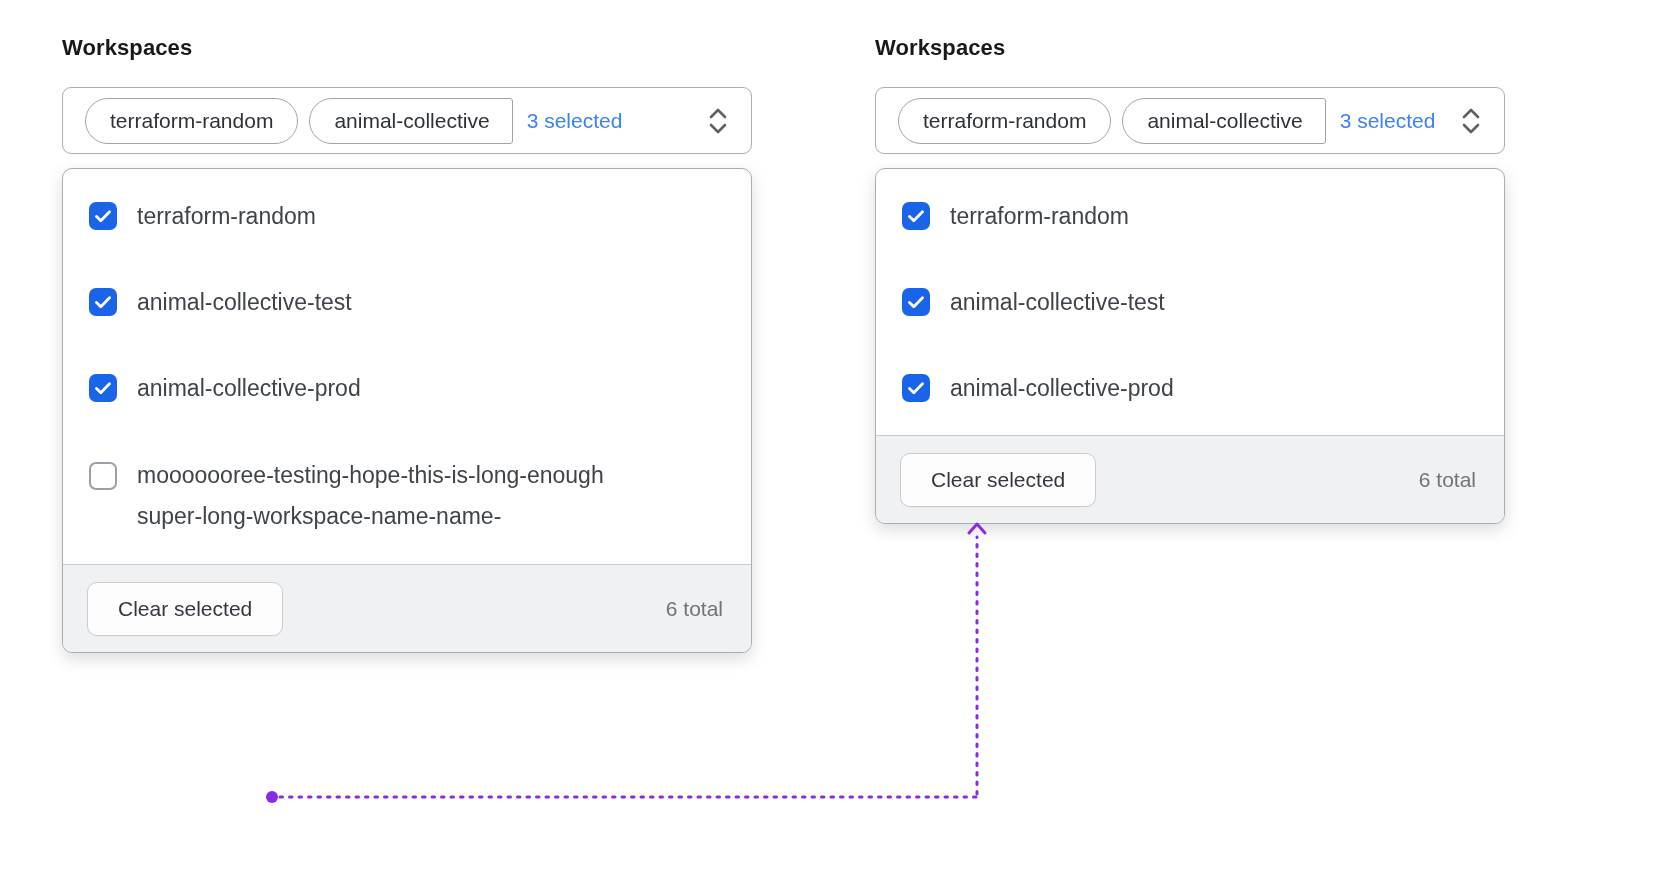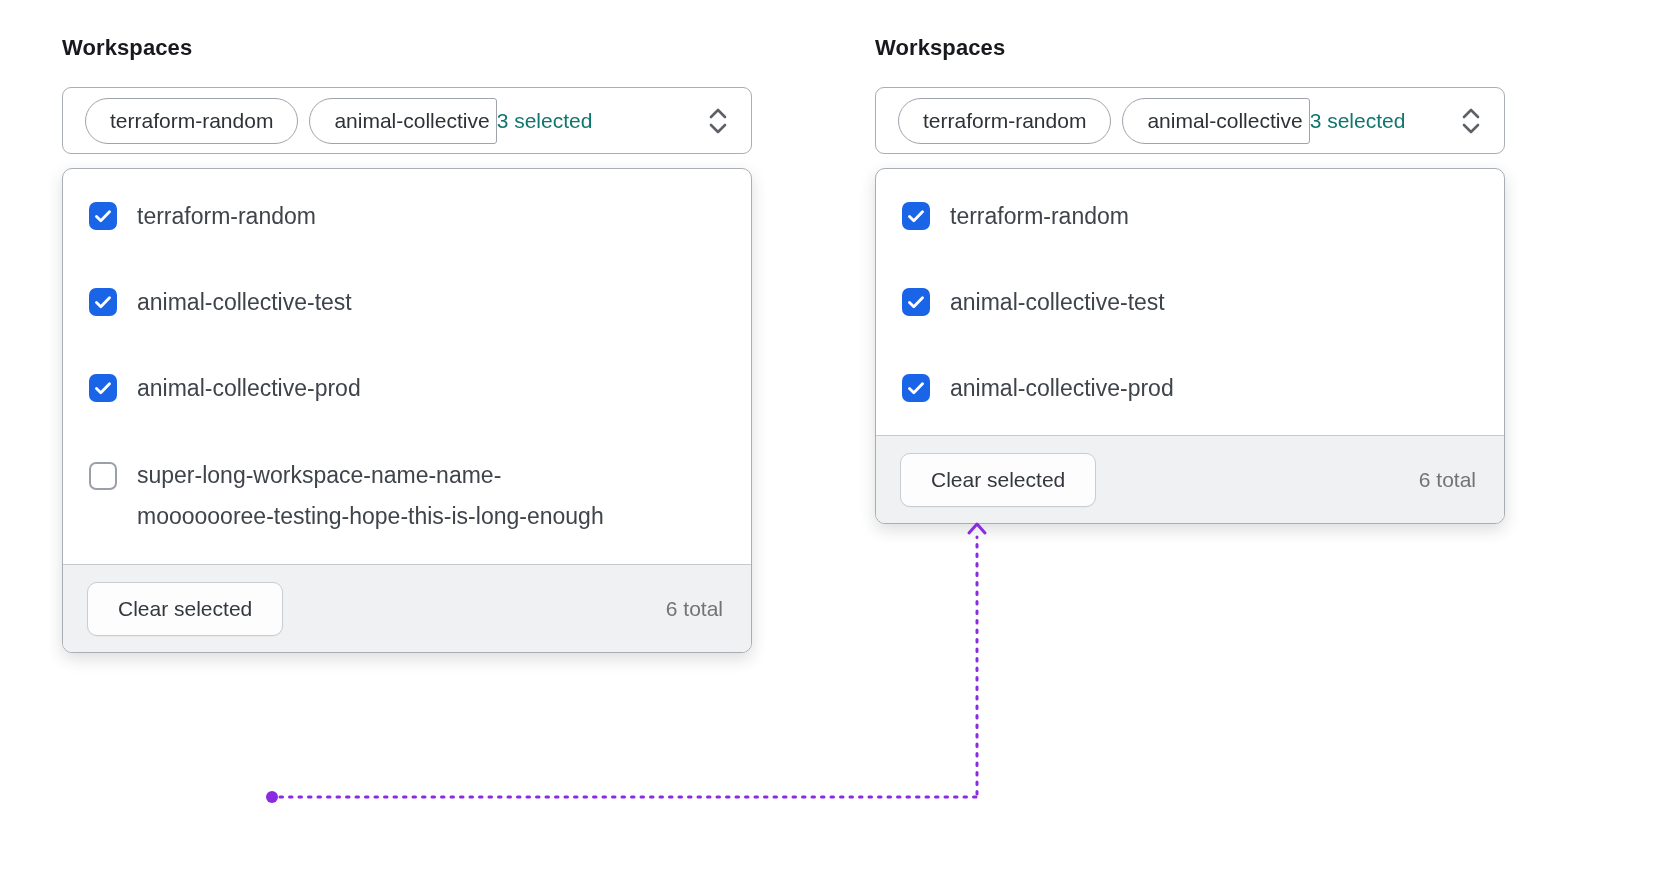--- a/index.html
+++ b/index.html
@@ -22,24 +22,24 @@
   .combobox{
     height:67px;border:1px solid #a9adb4;border-radius:9px;background:#fff;
     display:flex;align-items:center;padding:0 20px 0 22px;box-sizing:border-box;
   }
   .pill{
     height:46px;line-height:44px;border:1px solid #9fa4ab;border-radius:23px;
     padding:0 24px;font-size:21px;color:#2e3237;background:#fff;
     white-space:nowrap;box-sizing:border-box;flex-shrink:0;
   }
   .pill.clipped{
-    border-radius:23px 3px 3px 23px;padding:0 6px 0 24px;
+    border-radius:23px 3px 3px 23px;padding:0 22px 0 24px;
     max-width:218px;overflow:hidden;margin-left:11px;
   }
-  .summary{font-size:21px;color:#0f766e;white-space:nowrap;}
+  .summary{font-size:21px;color:#3b82f6;margin-left:14px;white-space:nowrap;}
   .chevron{margin-left:auto;flex-shrink:0;display:flex;}
 
   
   .listbox{
     background:#fff;border:1px solid #a9adb4;border-radius:10px;margin-top:14px;
     box-shadow:0 6px 16px rgba(40,44,50,.16);
     padding-top:4px;overflow:hidden;
   }
   .options{padding:0 26px;}
   .option-row{display:flex;align-items:center;height:86px;cursor:pointer;}
@@ -113,22 +113,22 @@
               <path d="M1.5 6.5 L5.8 10.8 L14.5 1.8" stroke="#ffffff" stroke-width="2.8" stroke-linecap="round" stroke-linejoin="round"></path>
             </svg>
           </span>
           <div class="option-label">
             <div>animal-collective-prod</div>
           </div>
         </div>
         <div class="option-row multi">
           <span class="checkbox unchecked"></span>
           <div class="option-label">
+            <div>mooooooree-testing-hope-this-is-long-enough</div>
             <div>super-long-workspace-name-name-</div>
-            <div>mooooooree-testing-hope-this-is-long-enough</div>
           </div>
         </div>
       </div>
     <div class="listbox-footer">
       <button class="footer-btn">Clear selected</button>
       <span class="total">6 total</span>
     </div>
   </div>
 </div>
 

